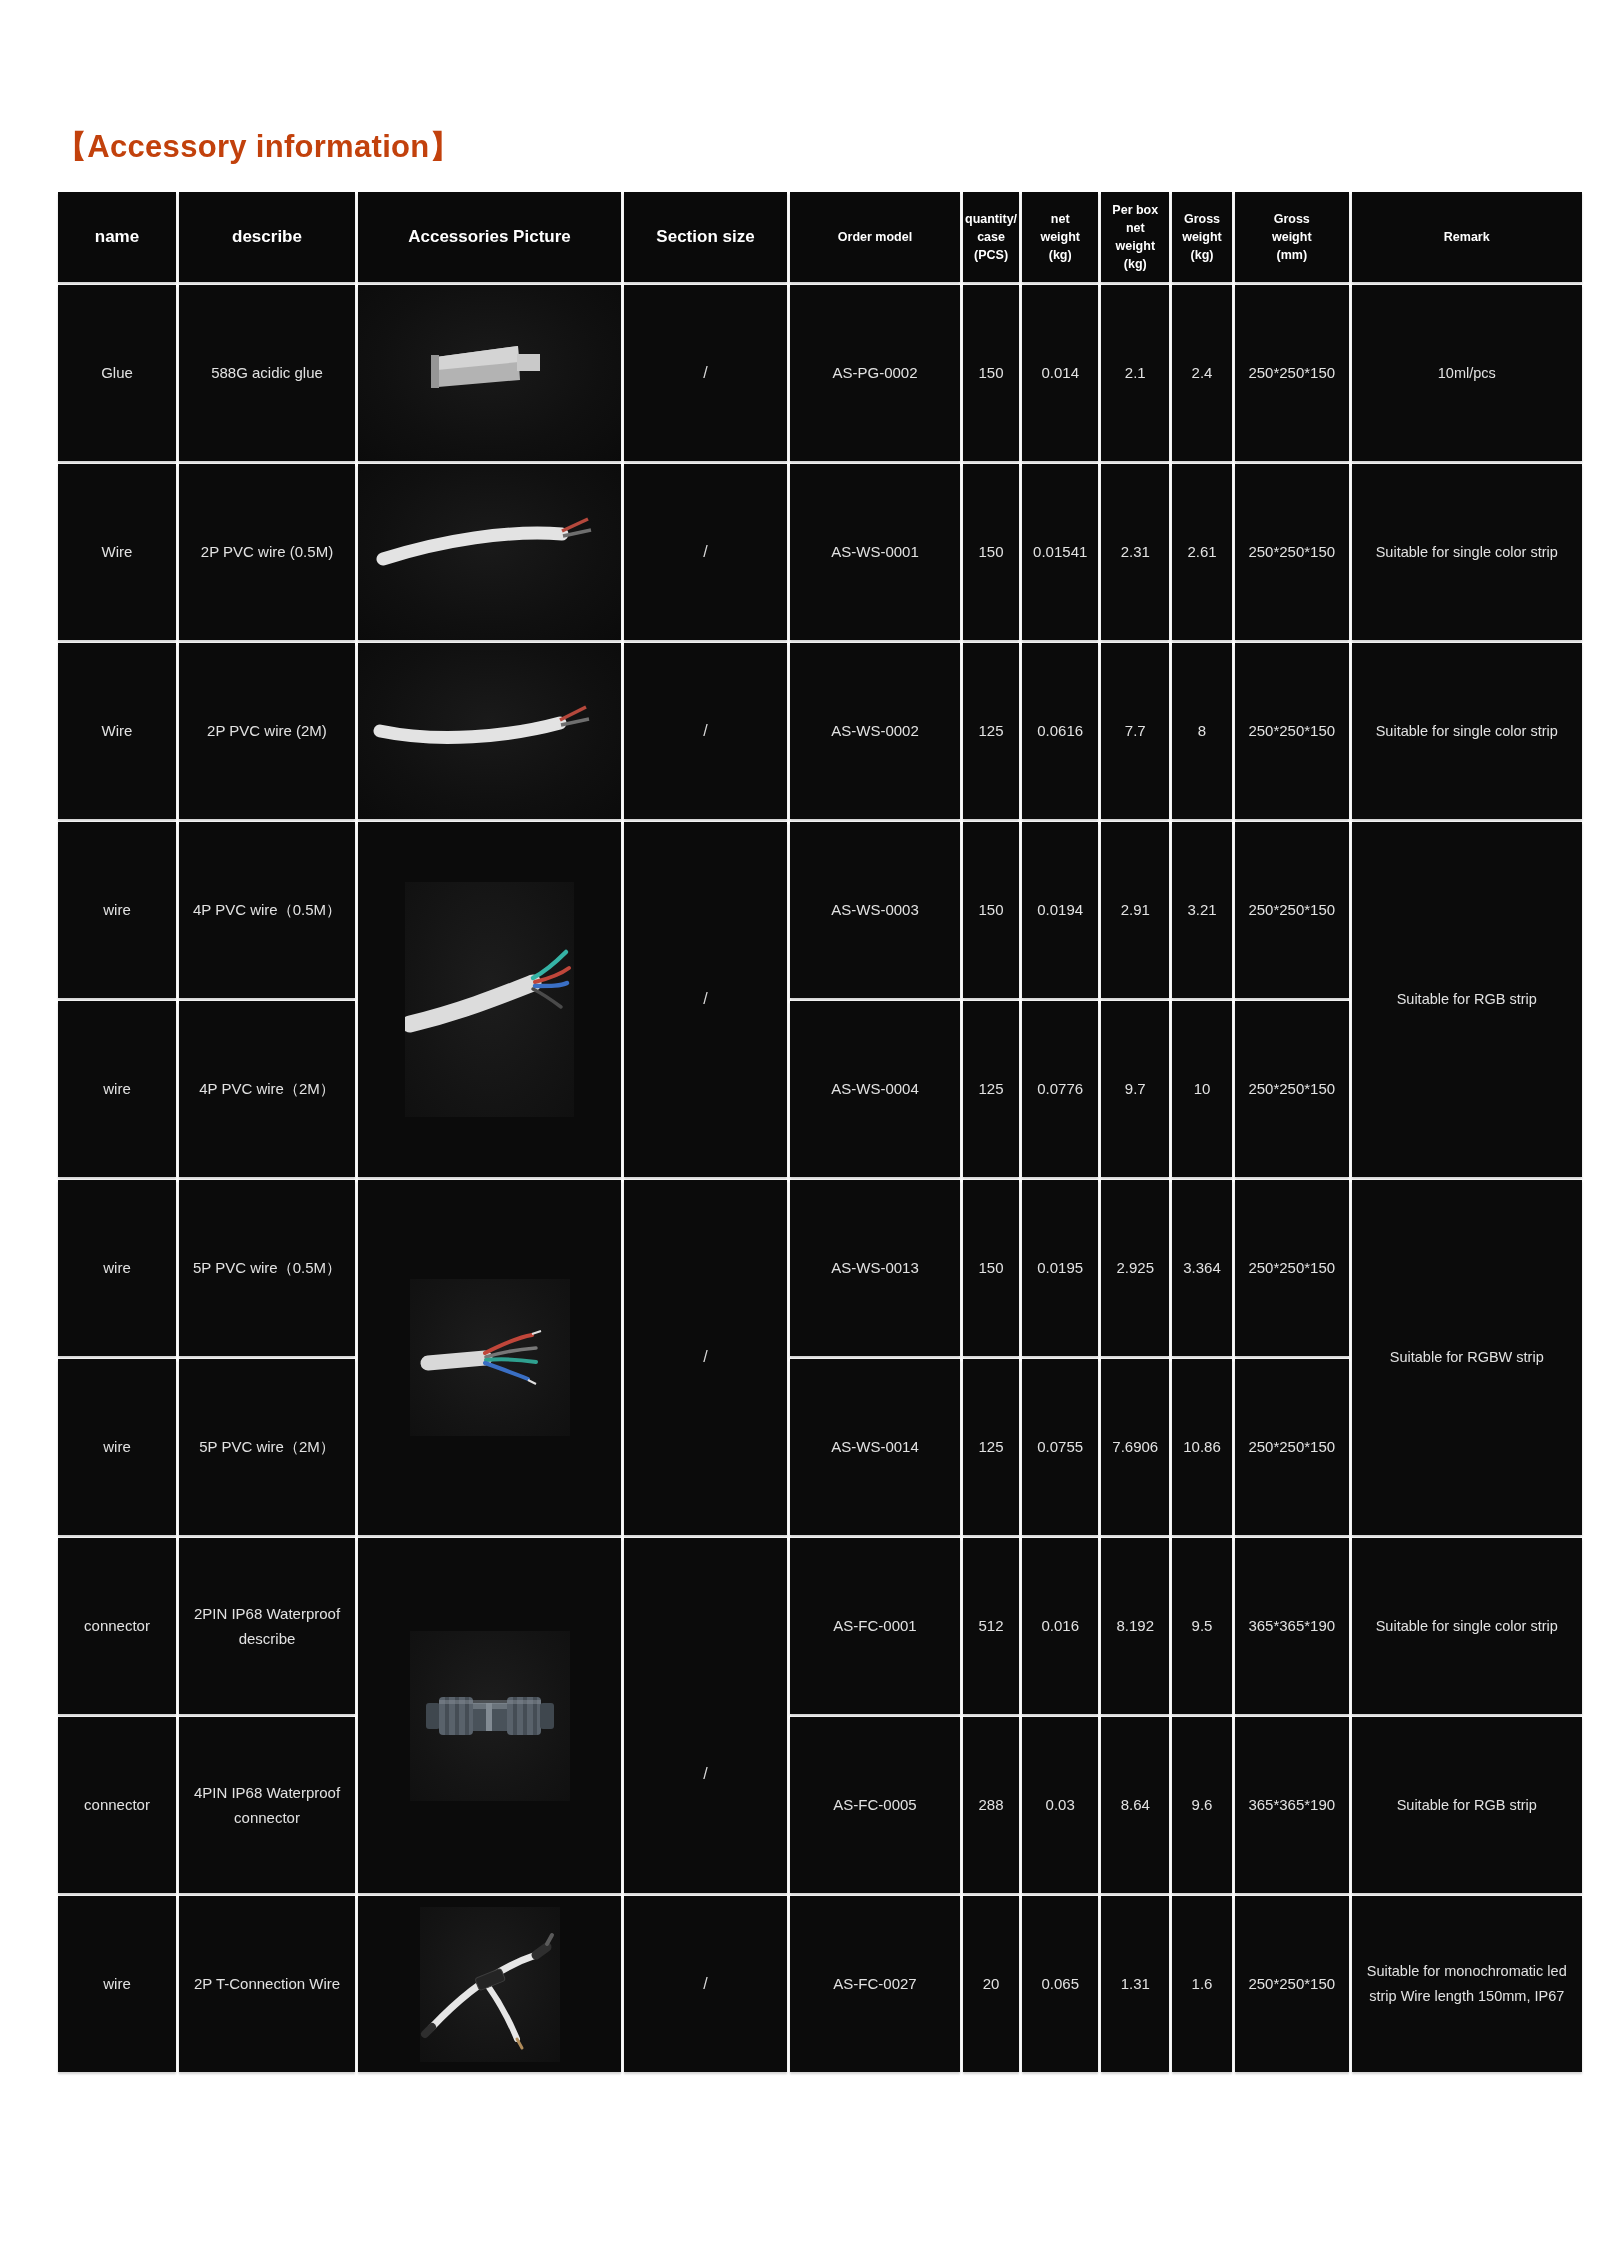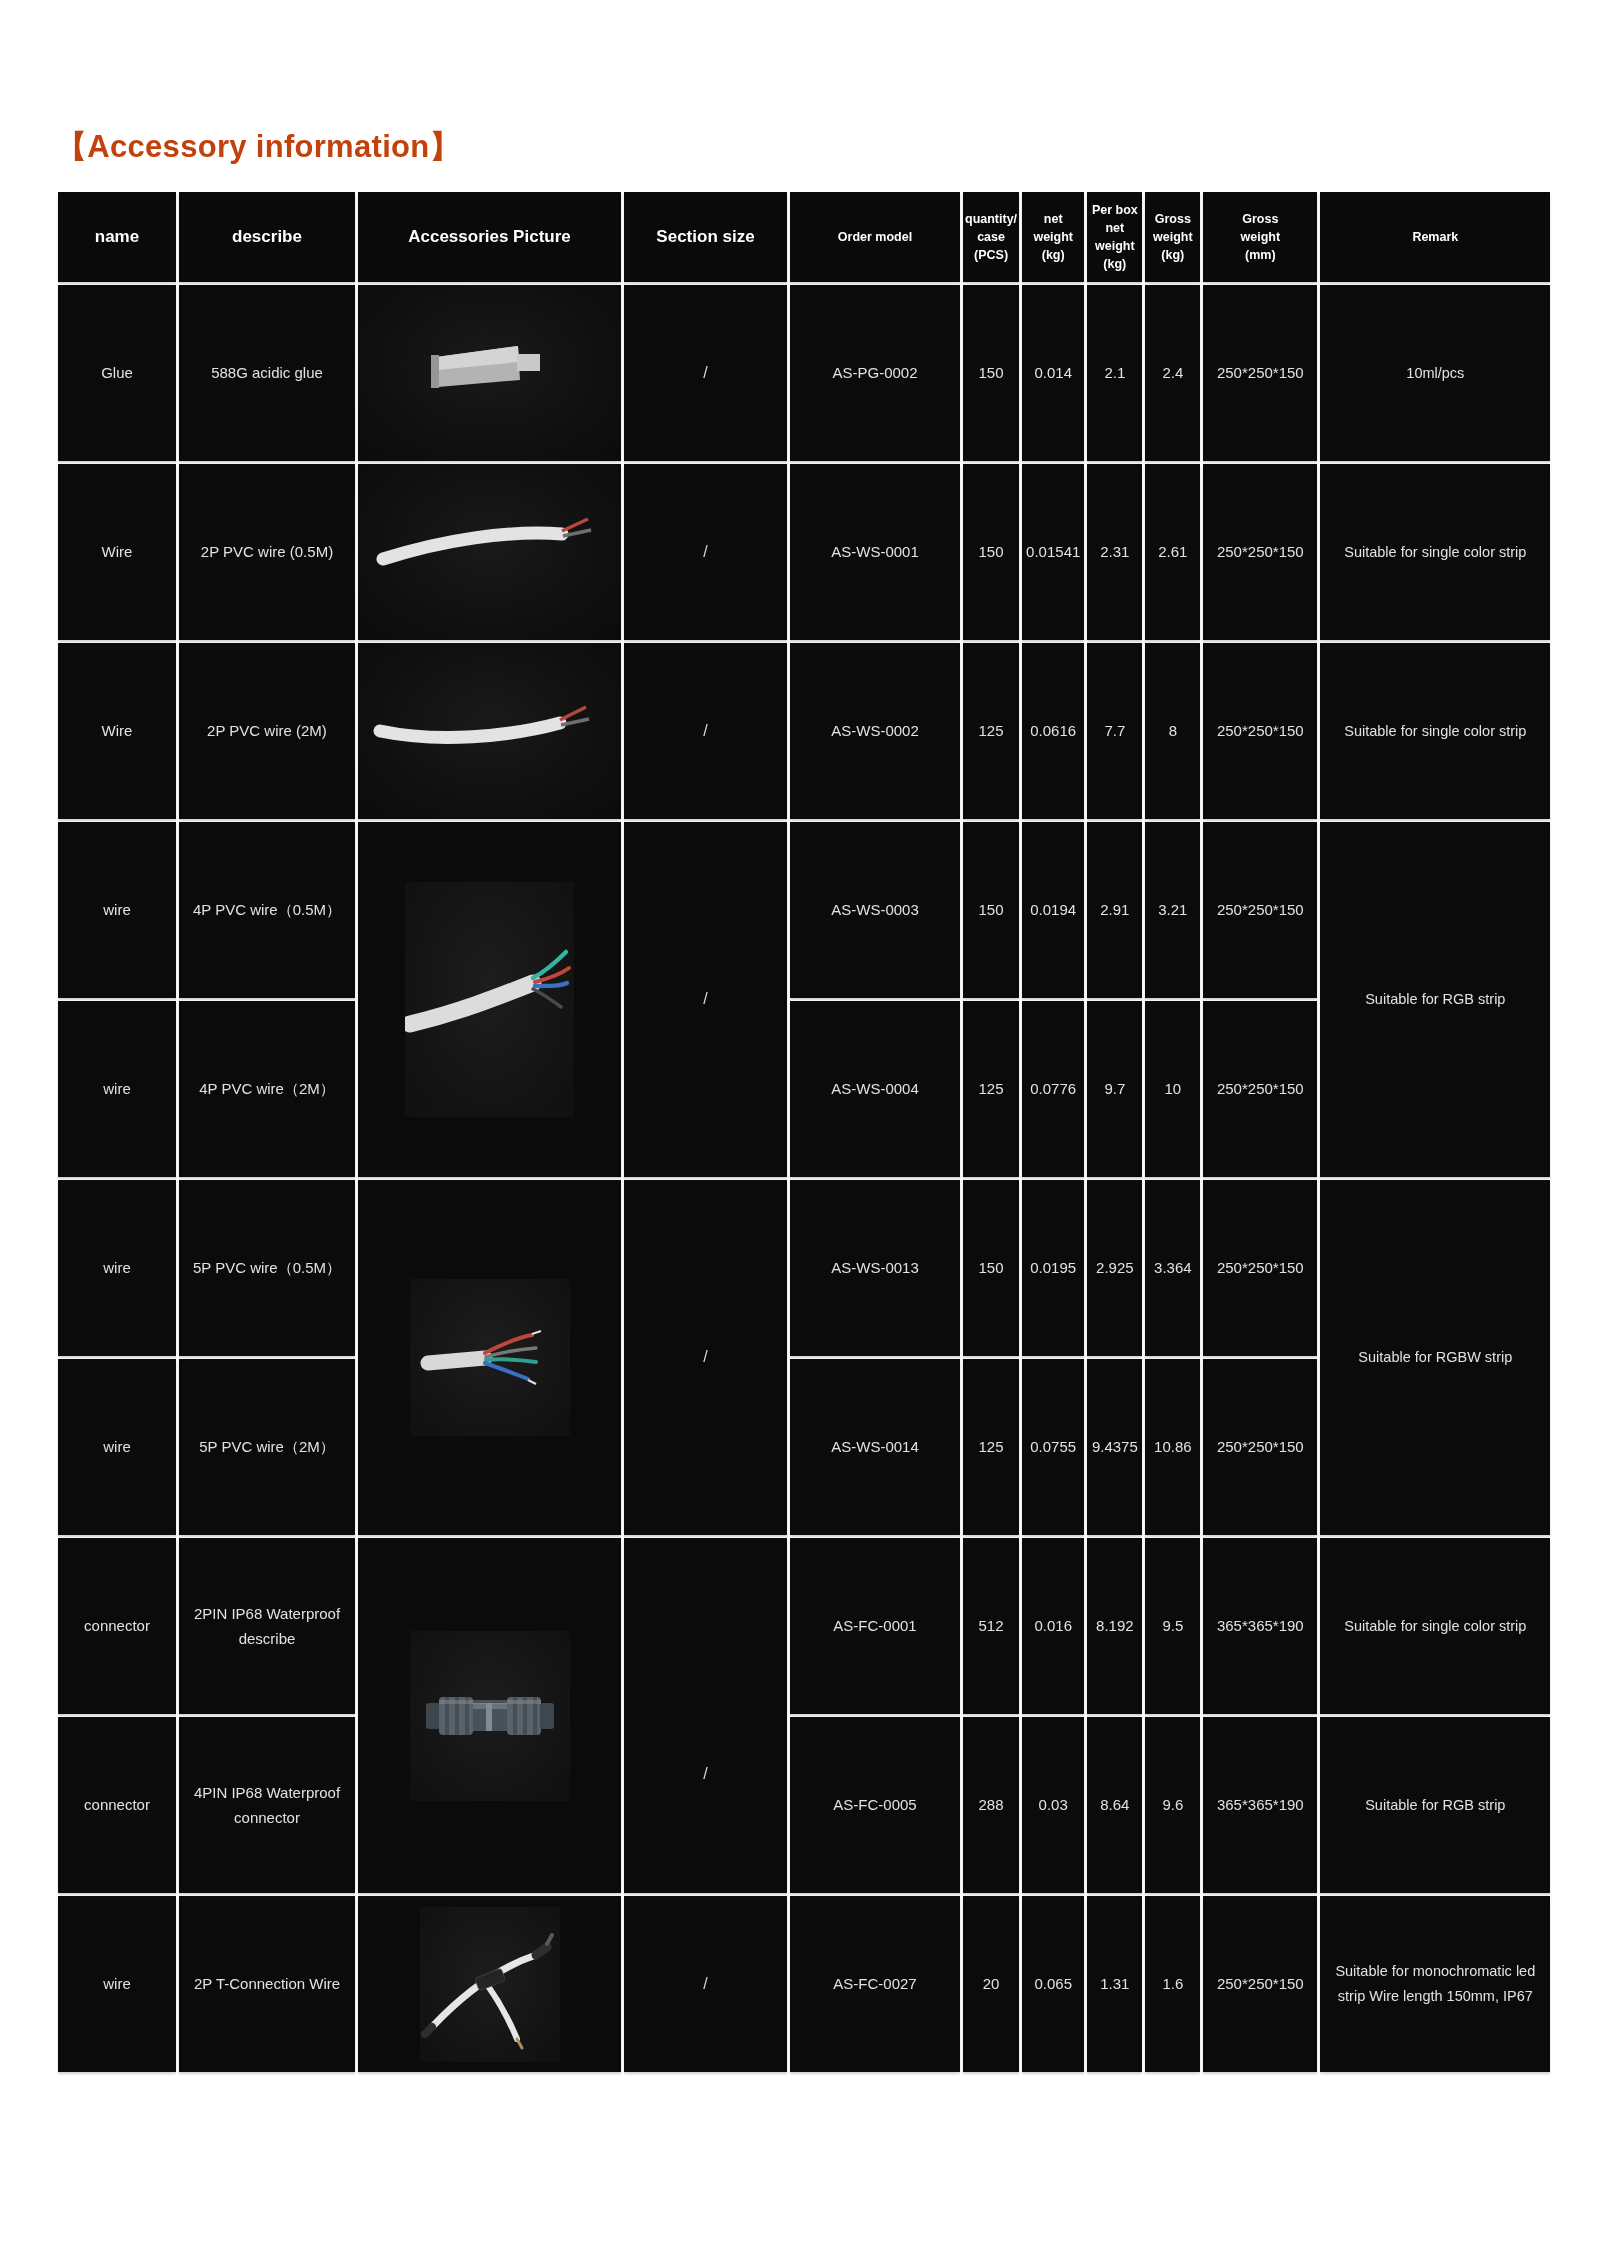--- a/index.html
+++ b/index.html
@@ -24,21 +24,21 @@
     background:#0b0b0b;
     color:#e2e2e2;
     text-align:center; vertical-align:middle;
     padding:0 6px; box-sizing:border-box;
     font-size:15px; line-height:1.55;
     box-shadow:0 2px 2px rgba(0,0,0,0.18);
   }
   tr.hdr td { background:#0a0a0a; }
   .h-main { font-size:17px; font-weight:bold; color:#ffffff;margin-top:33px; }
   .h-sub  { font-size:12.5px; font-weight:bold; color:#ffffff; white-space:pre-line; line-height:1.45; padding:0 2px; }
-  .num { padding:0 4px; }
+  .num { padding:0 11px; }
   .describe { line-height:1.7; }
   .remark { font-size:14.5px; line-height:1.7; padding:14px 10px;text-align:center; }
   .section-val { font-size:16px; color:#d8d8d8; }
   .push-down { display:block; margin-top:118px; }
   td.photo-cell { padding:0; vertical-align:middle; }
   .photo-fill {
     width:100%; height:100%;
     background:radial-gradient(ellipse at 50% 45%, #1a1a1a 0%, #101010 60%, #0b0b0b 100%);
     display:flex; align-items:center; justify-content:center;
   }
@@ -228,21 +228,21 @@
       <td class="num">250*250*150</td>
       <td class="remark" rowspan="2">Suitable for RGBW strip</td>
     </tr>
 
     <tr style="height:176px">
       <td>wire</td>
       <td class="describe">5P PVC wire（2M）</td>
       <td>AS-WS-0014</td>
       <td class="num">125</td>
       <td class="num">0.0755</td>
-      <td class="num">9.4375</td>
+      <td class="num">7.6906</td>
       <td class="num">10.86</td>
       <td class="num">250*250*150</td>
     </tr>
 
     <tr style="height:176px">
       <td>connector</td>
       <td class="describe">2PIN IP68 Waterproof describe</td>
       <td class="photo-cell" rowspan="2">
         <div class="photo-inset inset-cn">
           <svg width="160" height="170" viewBox="0 0 160 170">

